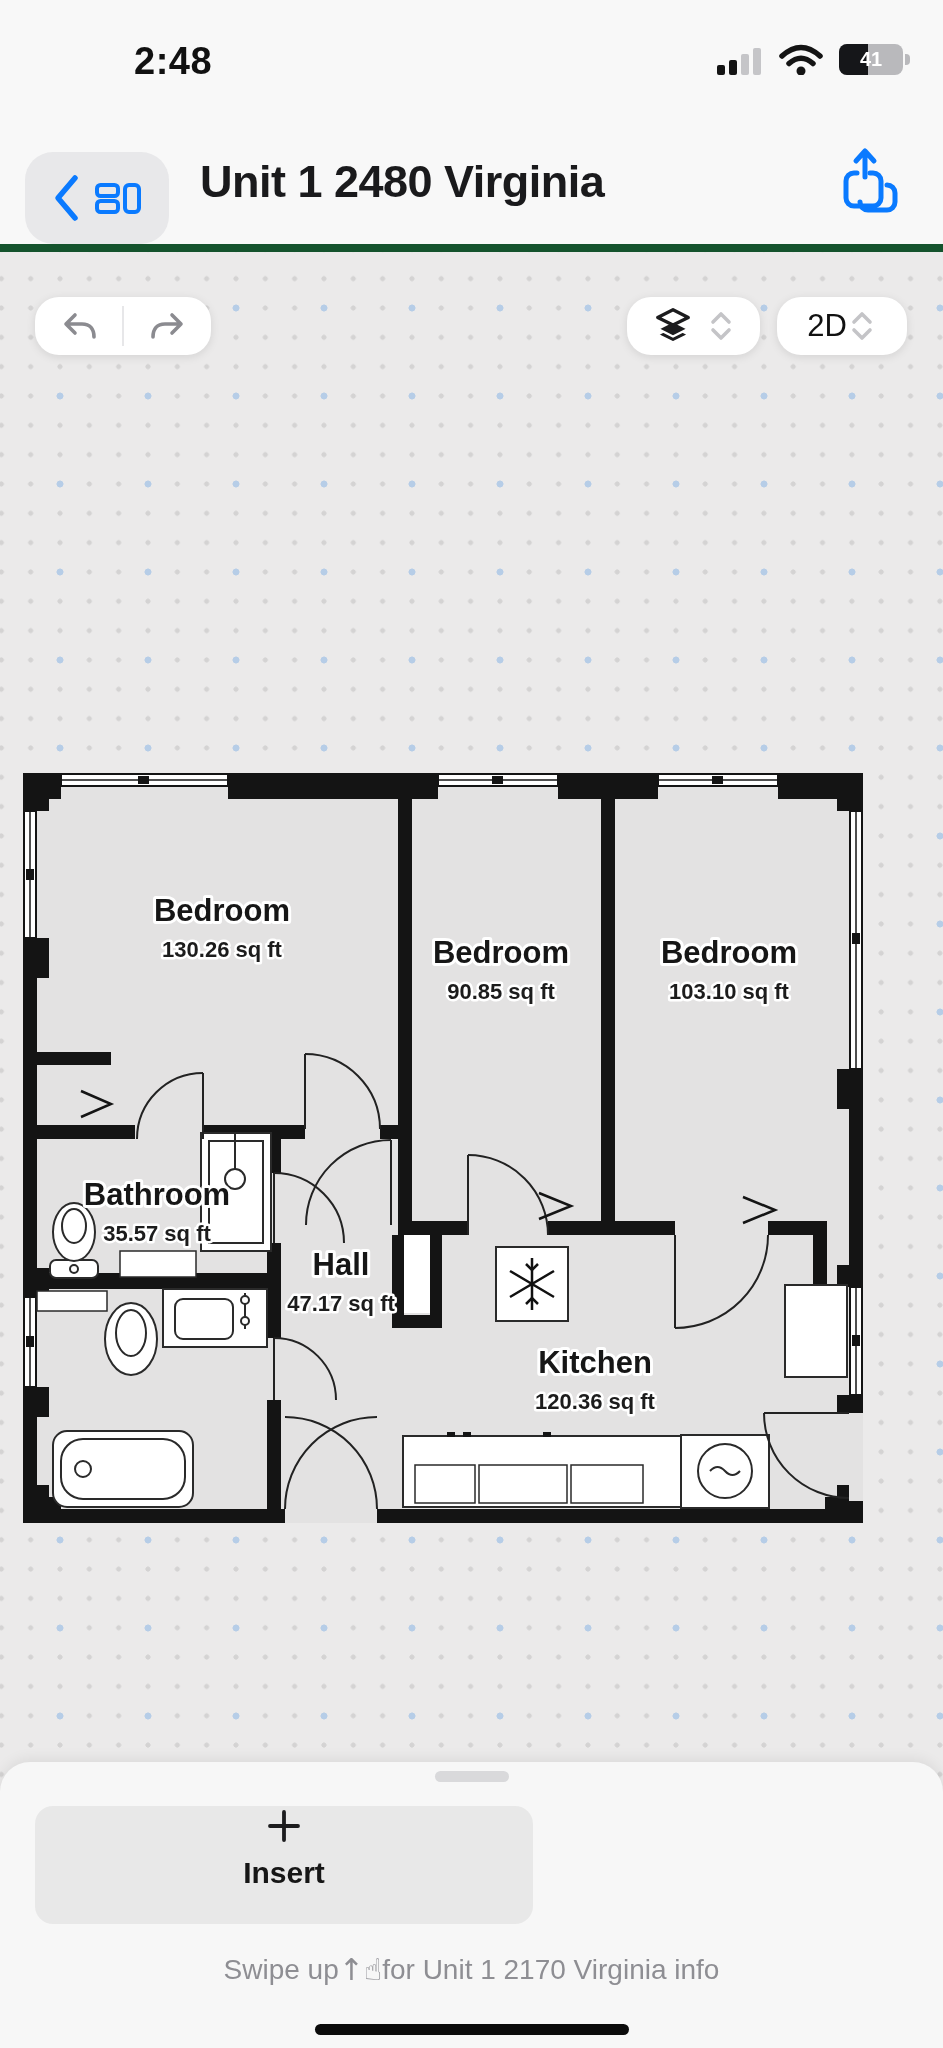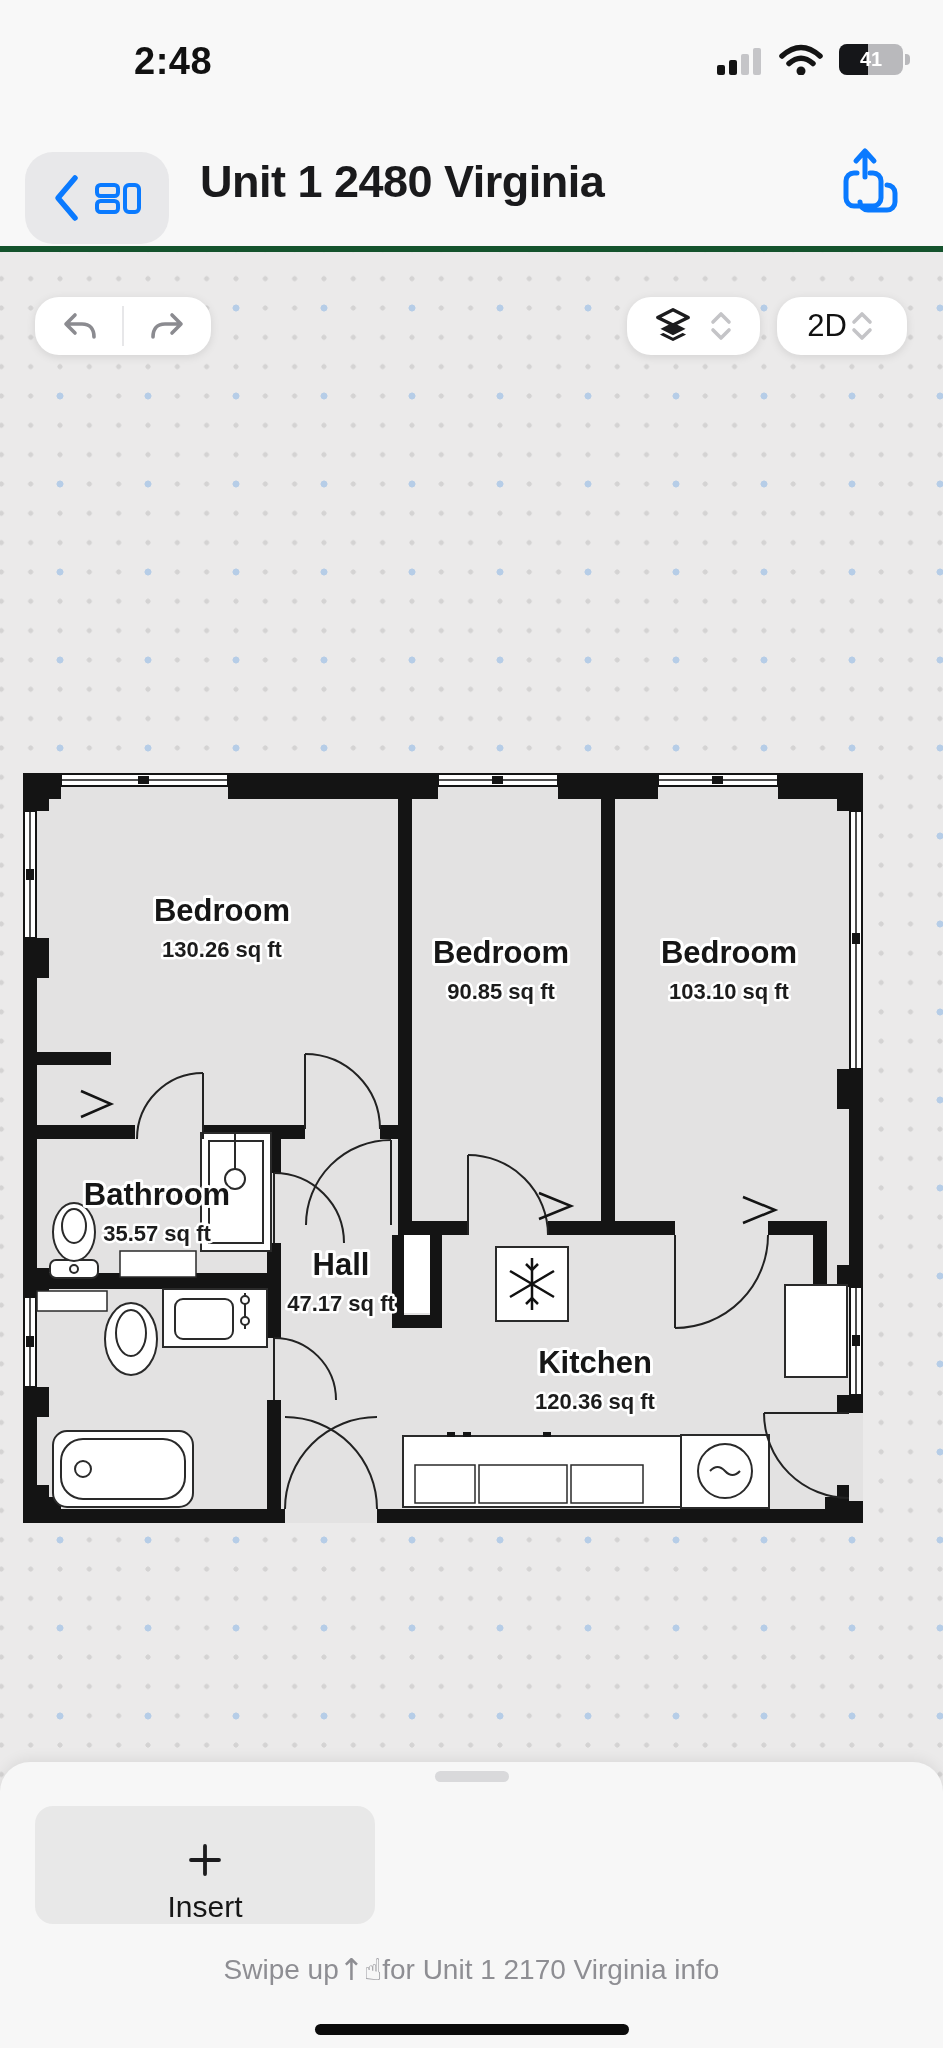--- a/index.html
+++ b/index.html
@@ -15,21 +15,21 @@
   .sb-time { position:absolute; left:106px; top:40px; font-size:38px; font-weight:700; color:#111; letter-spacing:.5px; }
   .sb-right { position:absolute; right:40px; top:44px; display:flex; align-items:center; gap:16px; }
   .battery { position:relative; width:64px; height:31px; border-radius:8px; background:#b9b9bc; overflow:hidden; }
   .battery-fill { position:absolute; left:0; top:0; bottom:0; width:45%; background:#151619; }
   .battery-num { position:absolute; inset:0; display:flex; align-items:center; justify-content:center;
     color:#fff; font-size:20px; font-weight:700;text-align:center; }
   .battery-wrap { position:relative; }
   .battery-nub { position:absolute; right:-7px; top:10px; width:5px; height:11px; background:#b9b9bc; border-radius:0 4px 4px 0; }
   
   .header { position:absolute; top:110px; left:0; right:0; height:142px; background:#f8f8f8; z-index:30;
-    border-bottom:6px solid #14532d; }
+    border-bottom:8px solid #14532d; }
   .back-pill { position:absolute; left:25px; top:42px; width:144px; height:92px; border:none;
     background:#e8e8ea; border-radius:28px; display:flex; align-items:center; justify-content:center; gap:14px; cursor:pointer; }
   .page-title { position:absolute; left:200px; top:46px; font-size:45px; font-weight:700; color:#1a1a1c; letter-spacing:-.5px; }
   .share-btn { position:absolute; right:38px; top:34px; width:70px; height:80px; background:none; border:none; cursor:pointer; }
   
   .canvas { position:absolute; top:252px; left:0; right:0; bottom:0; background:#ebeaea;
     background-image:
       radial-gradient(circle, #b6cde7 3.2px, rgba(0,0,0,0) 3.8px),
       radial-gradient(circle, #d4d3d3 2.3px, rgba(0,0,0,0) 2.8px);
     background-size:88px 88px, 29.33px 29.33px;
@@ -45,22 +45,22 @@
   .plan-svg { position:absolute; left:23px; top:521px; width:840px; height:750px; }
   .rname { font-family:"Liberation Sans","DejaVu Sans",sans-serif; font-size:31px; font-weight:700; fill:#161616;
     stroke:#ffffff; stroke-width:6px; paint-order:stroke; stroke-linejoin:round; text-anchor:middle; }
   .rarea { font-family:"Liberation Sans","DejaVu Sans",sans-serif; font-size:22px; font-weight:700; fill:#1c1c1c;
     stroke:#ffffff; stroke-width:5px; paint-order:stroke; stroke-linejoin:round; text-anchor:middle; }
   
   .sheet { position:absolute; left:0; right:0; bottom:0; height:286px; background:#f7f7f7;
     border-radius:30px 30px 0 0; box-shadow:0 -3px 14px rgba(0,0,0,.07); z-index:20; }
   .drag-handle { position:absolute; top:9px; left:50%; transform:translateX(-50%); width:74px; height:11px;
     border-radius:6px; background:#d9d9db; }
-  .sheet-btn { position:absolute; top:44px; height:118px; width:340px; background:#e8e8e8; border:none;
-    border-radius:18px; display:flex; flex-direction:column; align-items:center; justify-content:flex-end; gap:10px; cursor:pointer; }
+  .sheet-btn { position:absolute; top:44px; height:118px; width:498px; background:#e8e8e8; border:none;
+    border-radius:18px; display:flex; flex-direction:column; align-items:center; justify-content:flex-start; gap:10px; cursor:pointer;font-weight:bold; }
   .sheet-btn-label { font-size:30px; color:#161616; }
   .btn-insert { left:35px; }
   .btn-rotate { left:482px; }
   .swipe-hint { position:absolute; top:190px; left:0; right:0; display:flex; align-items:center; justify-content:center;
     color:#8e8e93; font-size:28px; font-weight:500; }
   .swipe-glyph { font-family:"DejaVu Sans",sans-serif; font-size:30px; color:#8e8e93; }
   .home-indicator { position:absolute; bottom:13px; left:50%; transform:translateX(-50%); width:314px; height:11px;
     border-radius:6px; background:#0b0b0b; }
 </style>
 </head>

